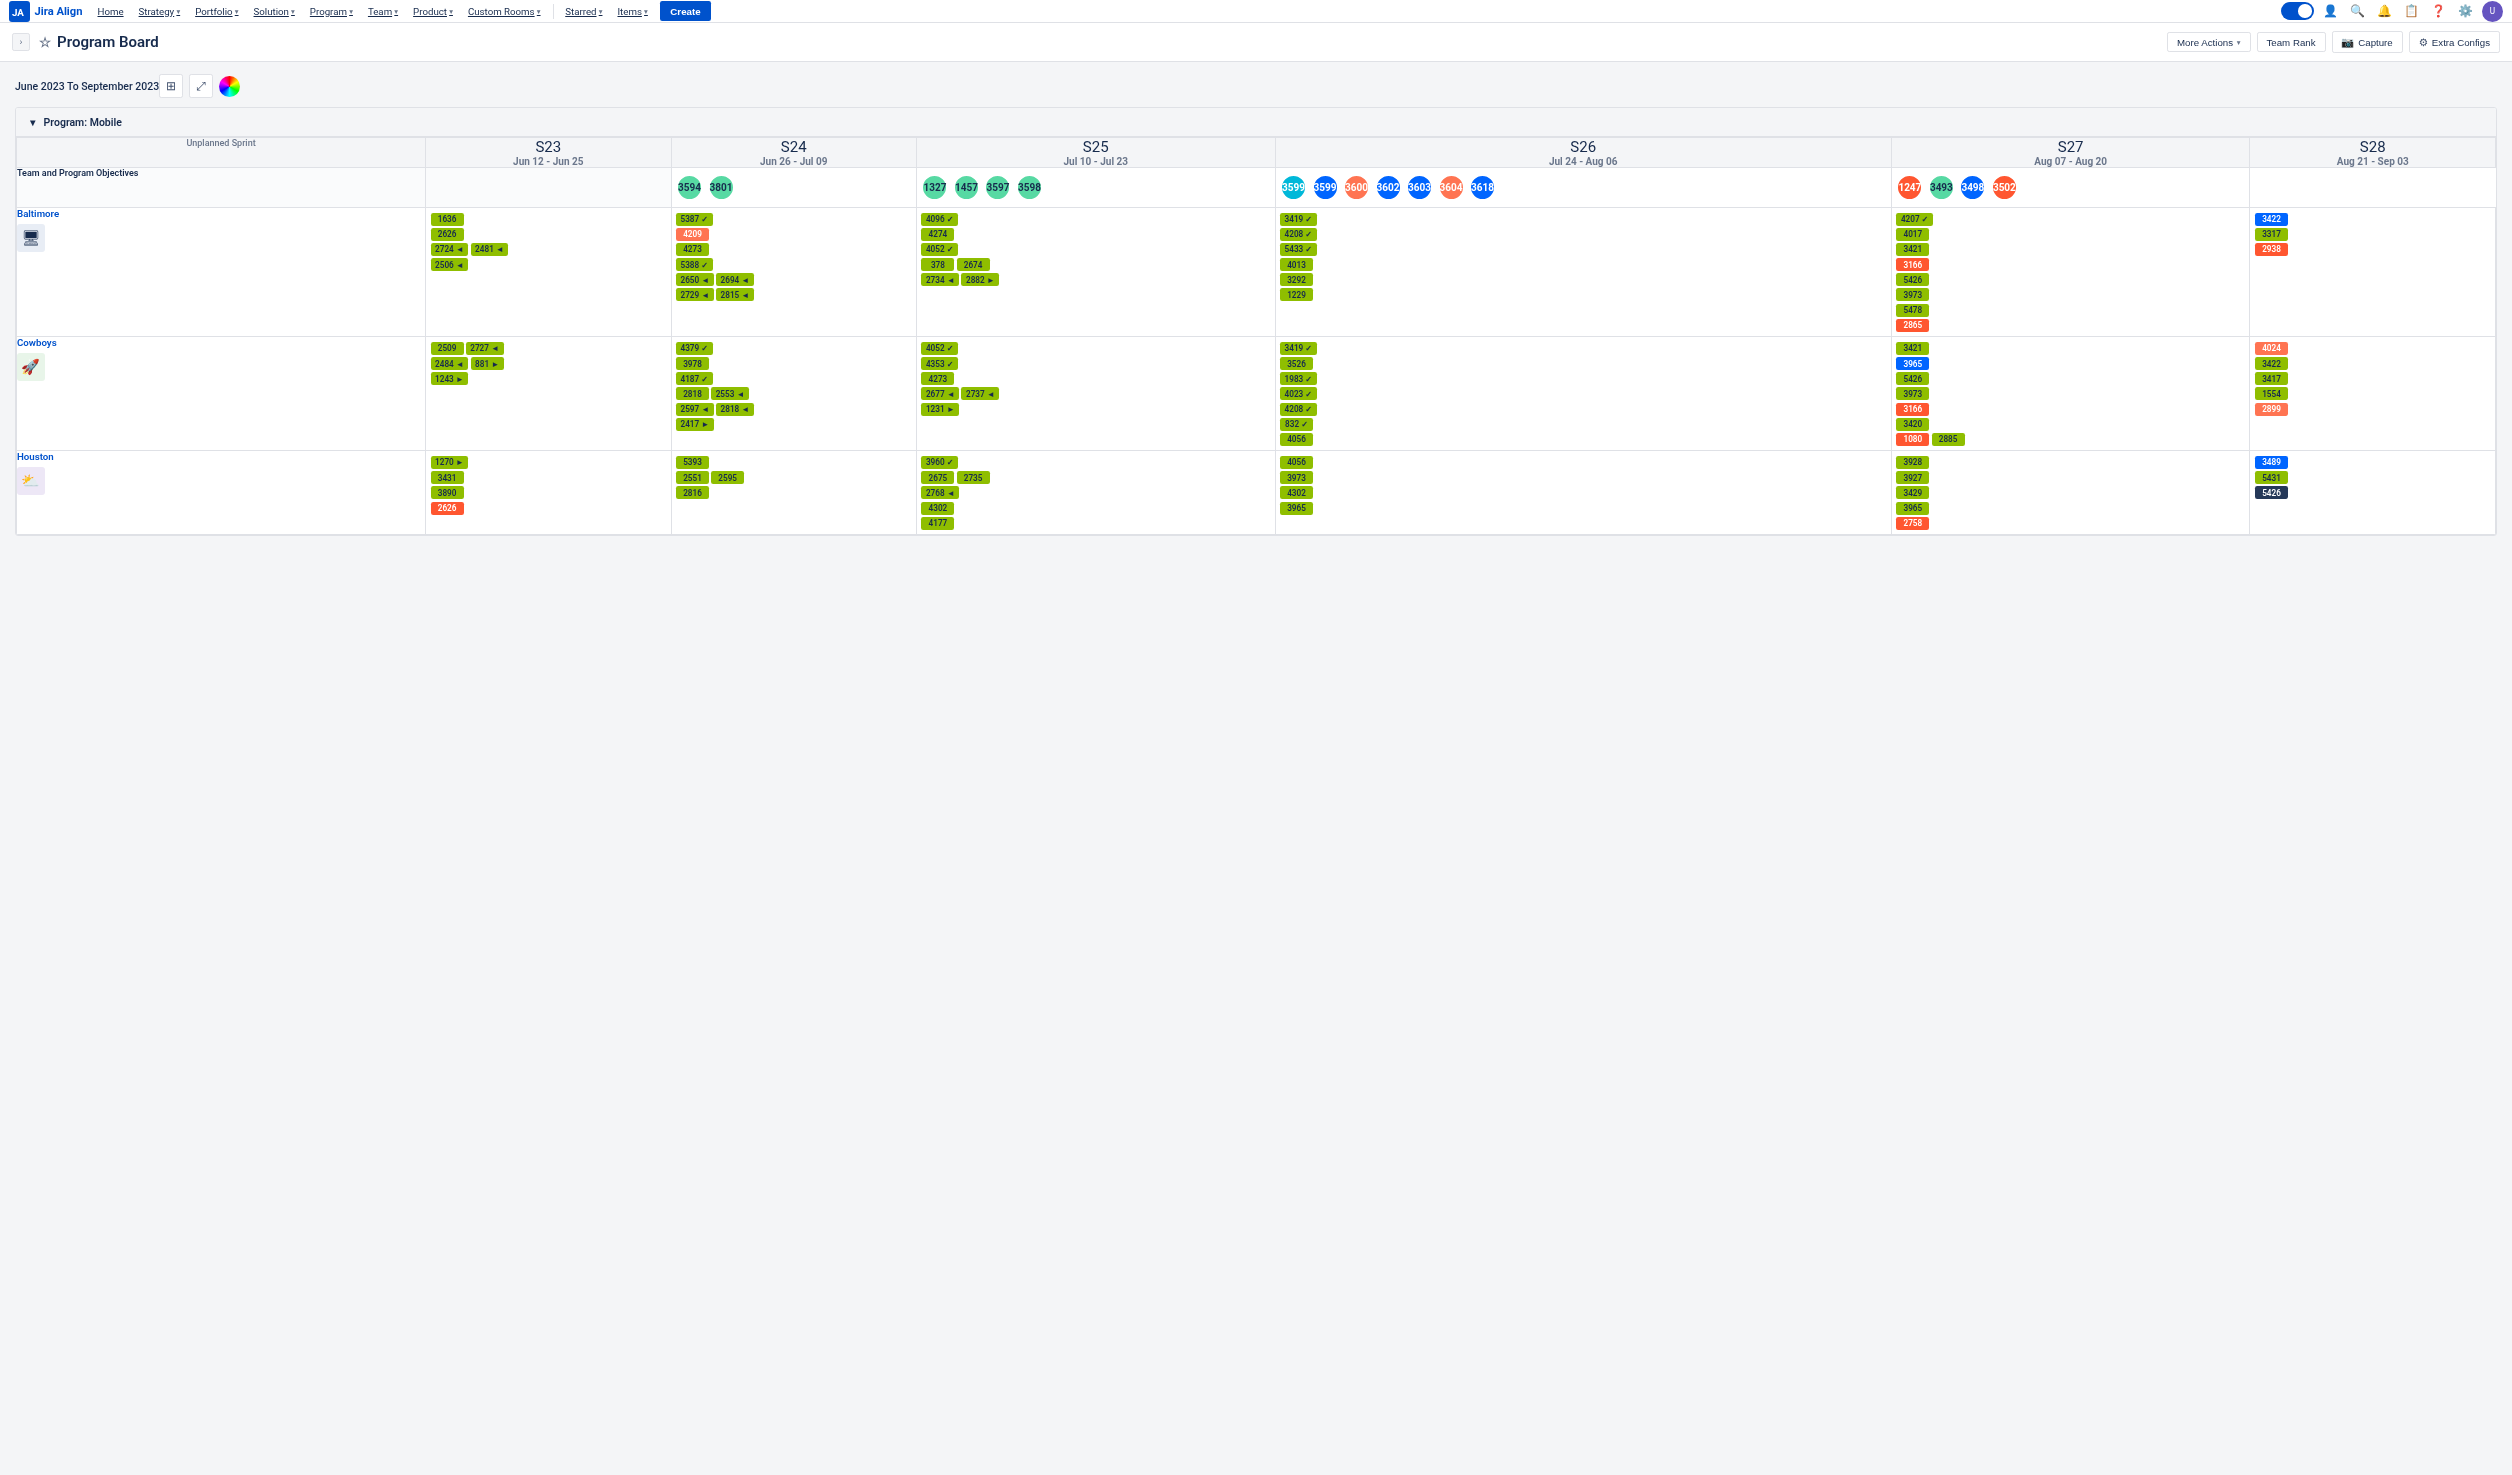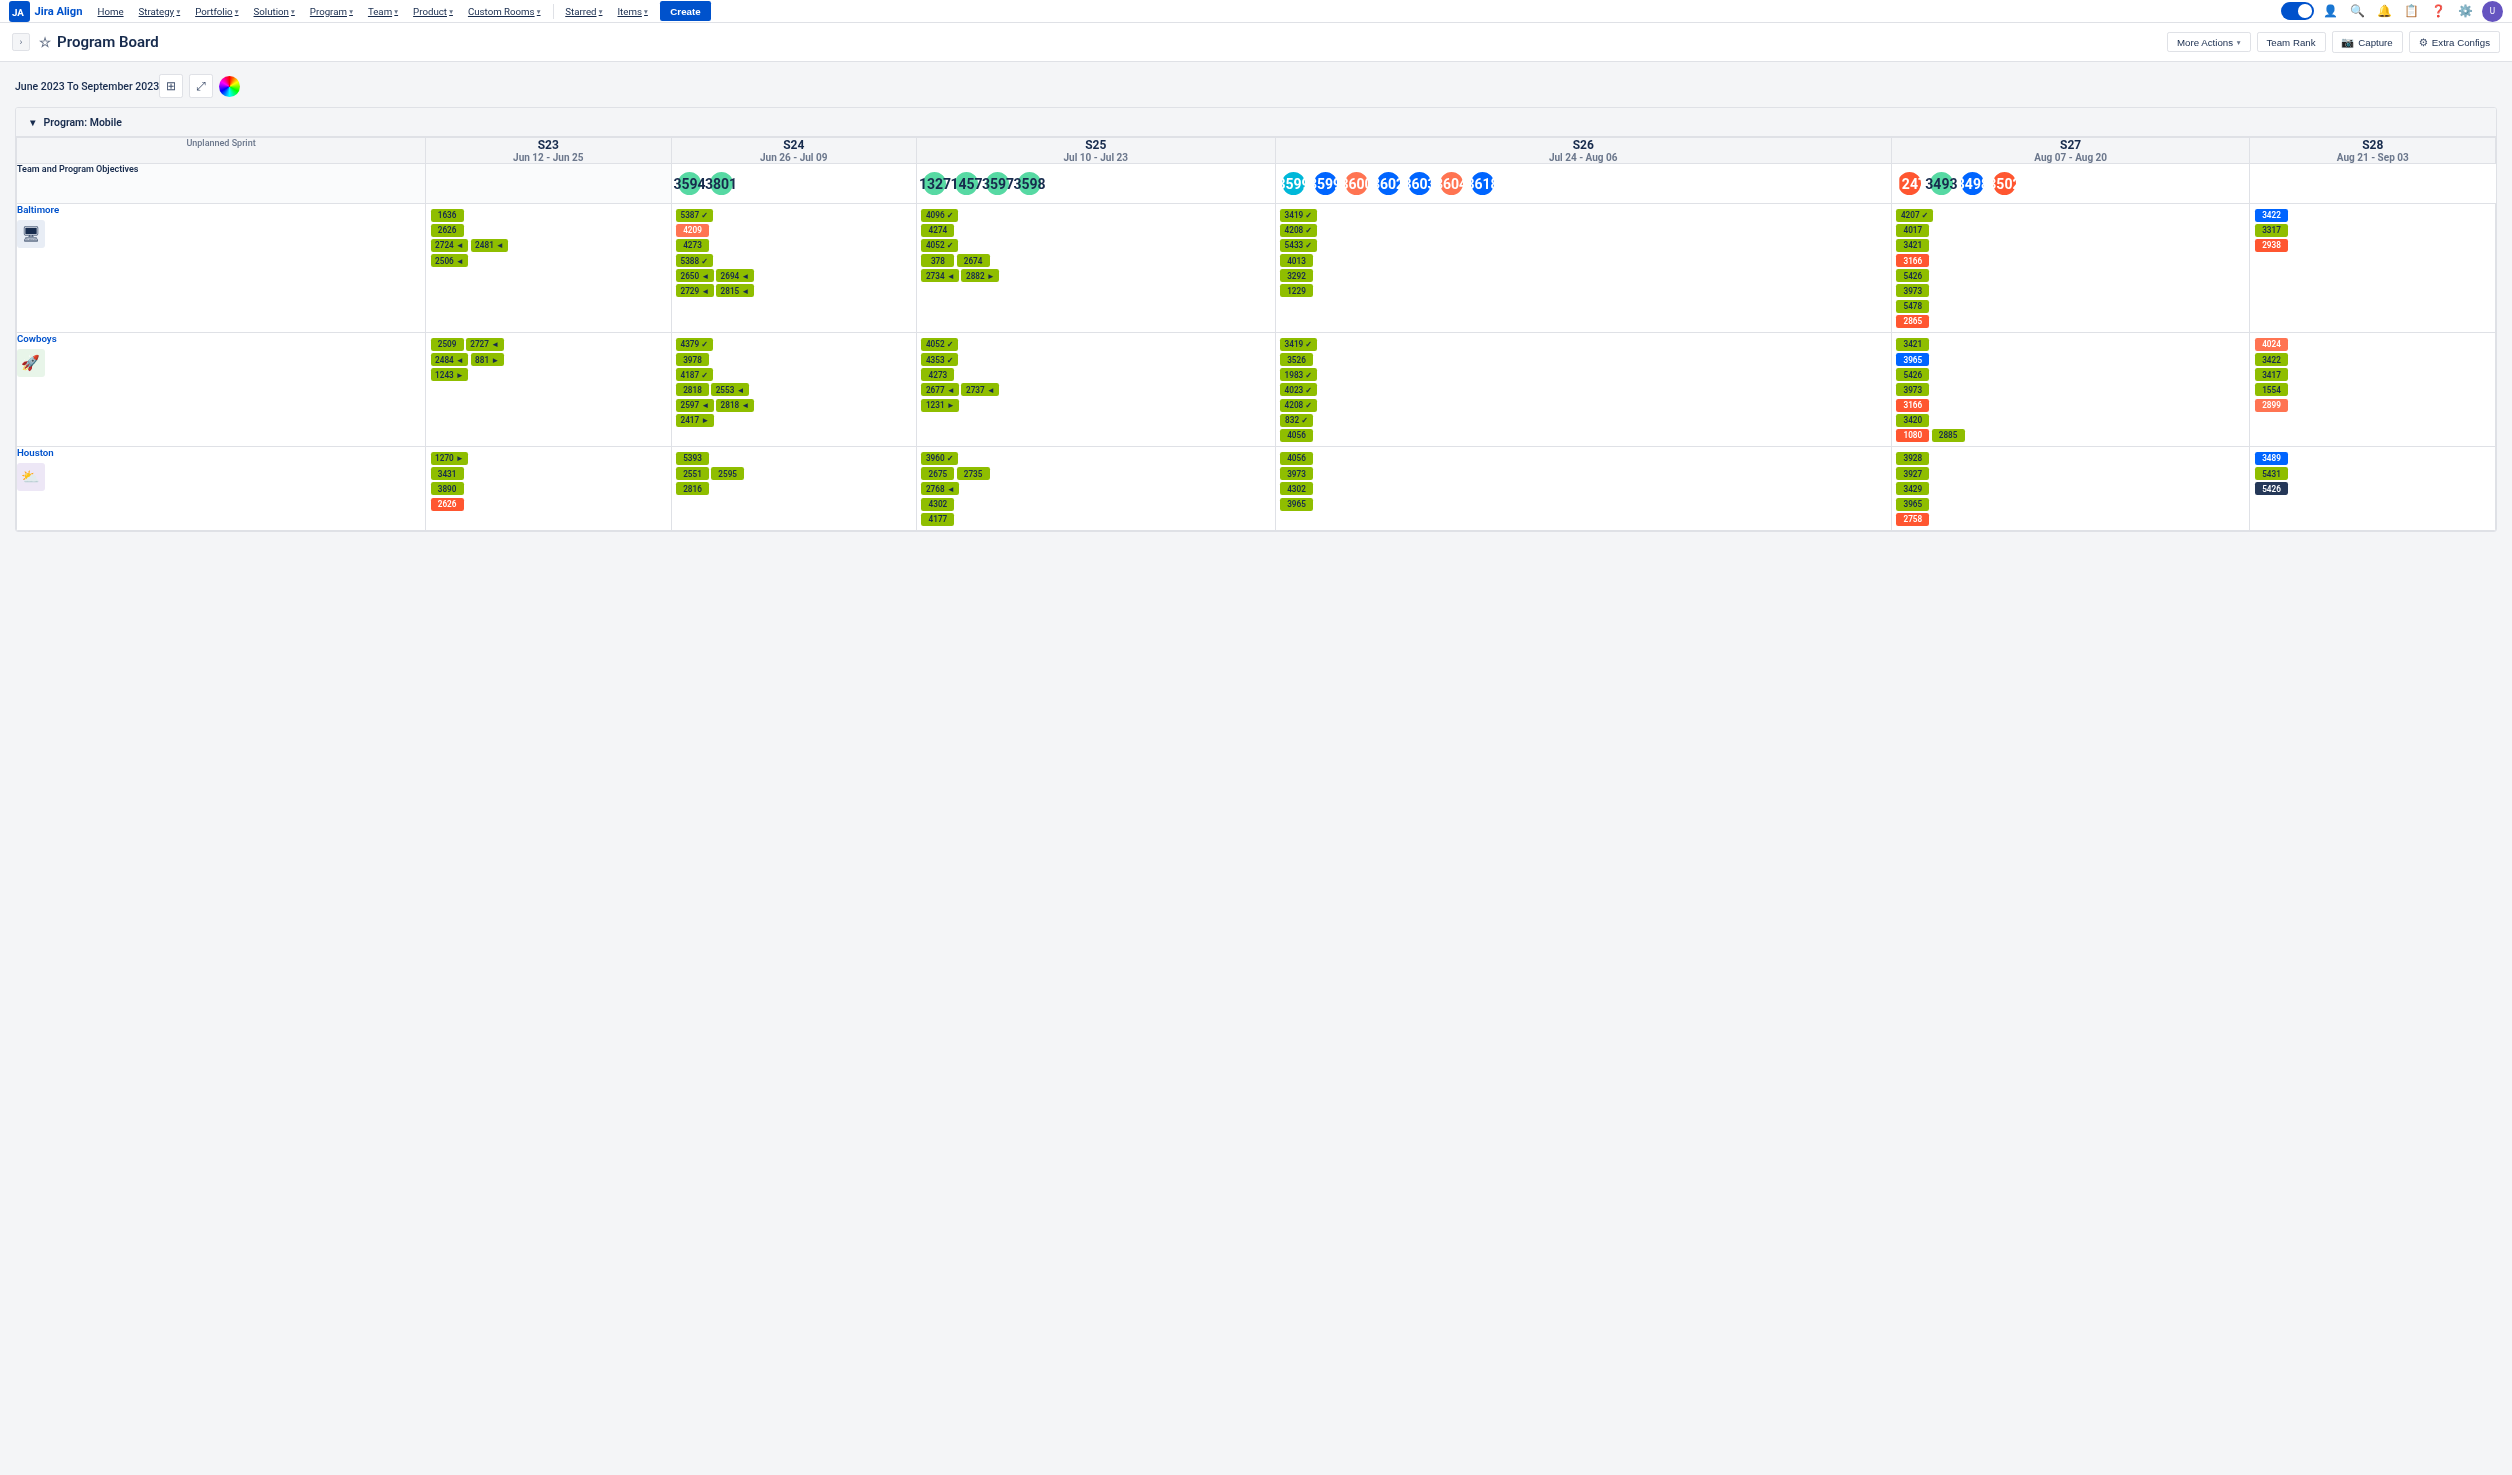--- a/index.html
+++ b/index.html
@@ -214,22 +214,22 @@
       vertical-align: top;
       padding: 0;
     }
     .sprint-header {
       background: #f4f5f7;
       text-align: center;
       padding: 6px 3px 3px;
       min-width: 90px;
     }
     .sprint-name {
-      font-weight: 700;
-      font-size: 12px;
+      font-weight: 400;
+      font-size: 15px;
       color: #172b4d;
     }
     .sprint-dates {
       font-size: 10px;
       color: #6b778c;
     }
     .unplanned-header {
       background: #f4f5f7;
       text-align: center;
       padding: 6px 3px;
@@ -308,21 +308,21 @@
     .card-dark { background: #253858; color: #fff; }
 
     
     .obj-badge {
       display: inline-flex;
       align-items: center;
       justify-content: center;
       border-radius: 50%;
       width: 27px;
       height: 27px;
-      font-size: 14px;
+      font-size: 10px;
       font-weight: 700;
       color: #fff;
       border: 2.2px solid #fff;
     }
     .obj-green { background: #57d9a3; color: #172b4d; }
     .obj-blue { background: #0065ff; }
     .obj-red { background: #ff5630; }
     .obj-teal { background: #00b8d9; }
     .obj-orange { background: #ff7452; }
 

